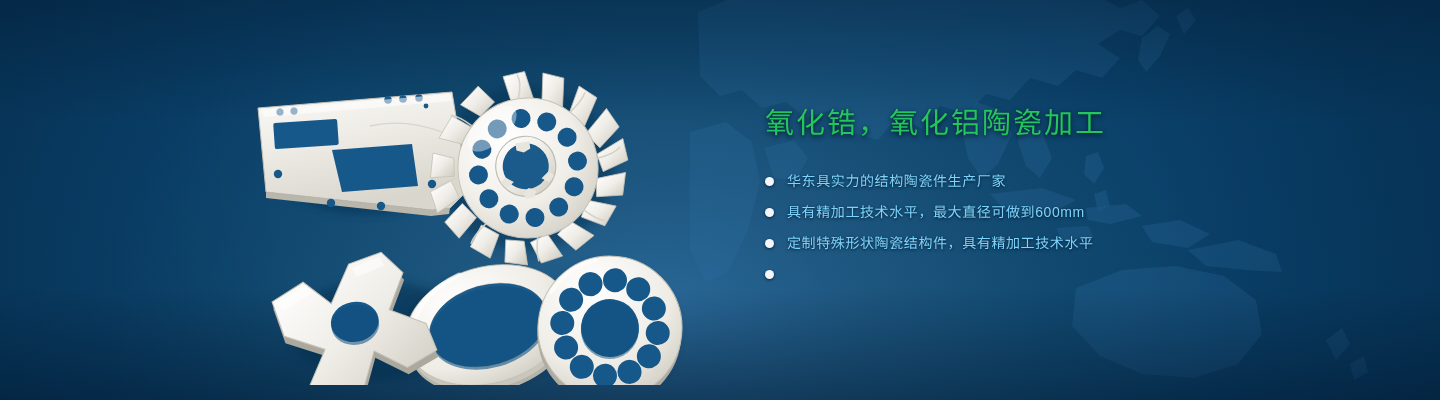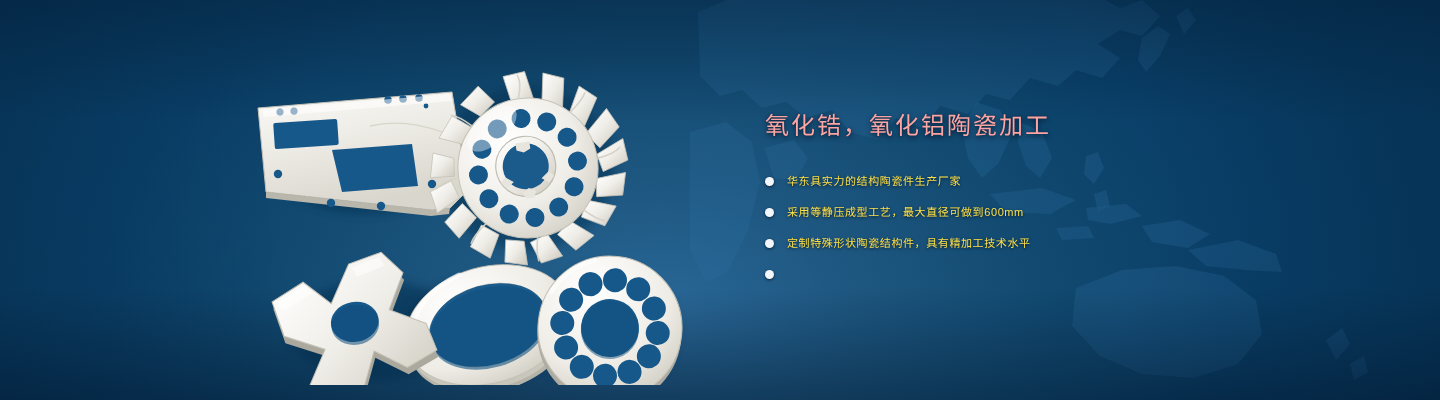--- a/index.html
+++ b/index.html
@@ -42,51 +42,52 @@
   }
   .map-layer svg { width:100%; height:100%; display:block; }
 
   
   .copy {
     position:absolute;
     left:765px; top:104px;
     width:640px;
   }
   .headline {
-    font-size:24px;
+    font-size:29px;
     line-height:44px;
     letter-spacing:2px;
-    color:#fca5a5;
+    color:#22c55e;
     font-weight:400;
     text-shadow:0 2px 5px rgba(0,12,28,0.75), 0 0 1px rgba(0,10,24,0.6);
     white-space:nowrap;
+    font-family:Liberation Mono, monospace;
   }
   .bullets {
     list-style:none;
     margin-top:22px;
   }
   .bullets li {
     display:flex;
     align-items:center;
     height:22px;
     margin-bottom:9px;
   }
   .dot {
     flex:0 0 auto;
     width:9px; height:9px;
     border-radius:50%;
     background:#f3f7fb;
     box-shadow:0 1px 3px rgba(0,10,25,0.65);
     margin-right:13px;
   }
   .bullet-text {
-    font-size:11px;
+    font-size:14px;
     line-height:22px;
     letter-spacing:0.6px;
-    color:#fde047;
+    color:#7dd3fc;
     text-shadow:0 1px 3px rgba(0,12,28,0.8);
     white-space:nowrap;
   }
 
   
   .products {
     position:absolute;
     left:236px; top:40px;
     width:500px; height:345px;
   }
@@ -331,21 +332,21 @@
   <div class="copy">
     <h1 class="headline">氧化锆，氧化铝陶瓷加工</h1>
 
     <ul class="bullets">
       <li>
         <span class="dot"></span>
         <span class="bullet-text">华东具实力的结构陶瓷件生产厂家</span>
       </li>
       <li>
         <span class="dot"></span>
-        <span class="bullet-text">采用等静压成型工艺，最大直径可做到600mm</span>
+        <span class="bullet-text">具有精加工技术水平，最大直径可做到600mm</span>
       </li>
       <li>
         <span class="dot"></span>
         <span class="bullet-text">定制特殊形状陶瓷结构件，具有精加工技术水平</span>
       </li>
       <li>
         <span class="dot"></span>
       </li>
     </ul>
   </div>

